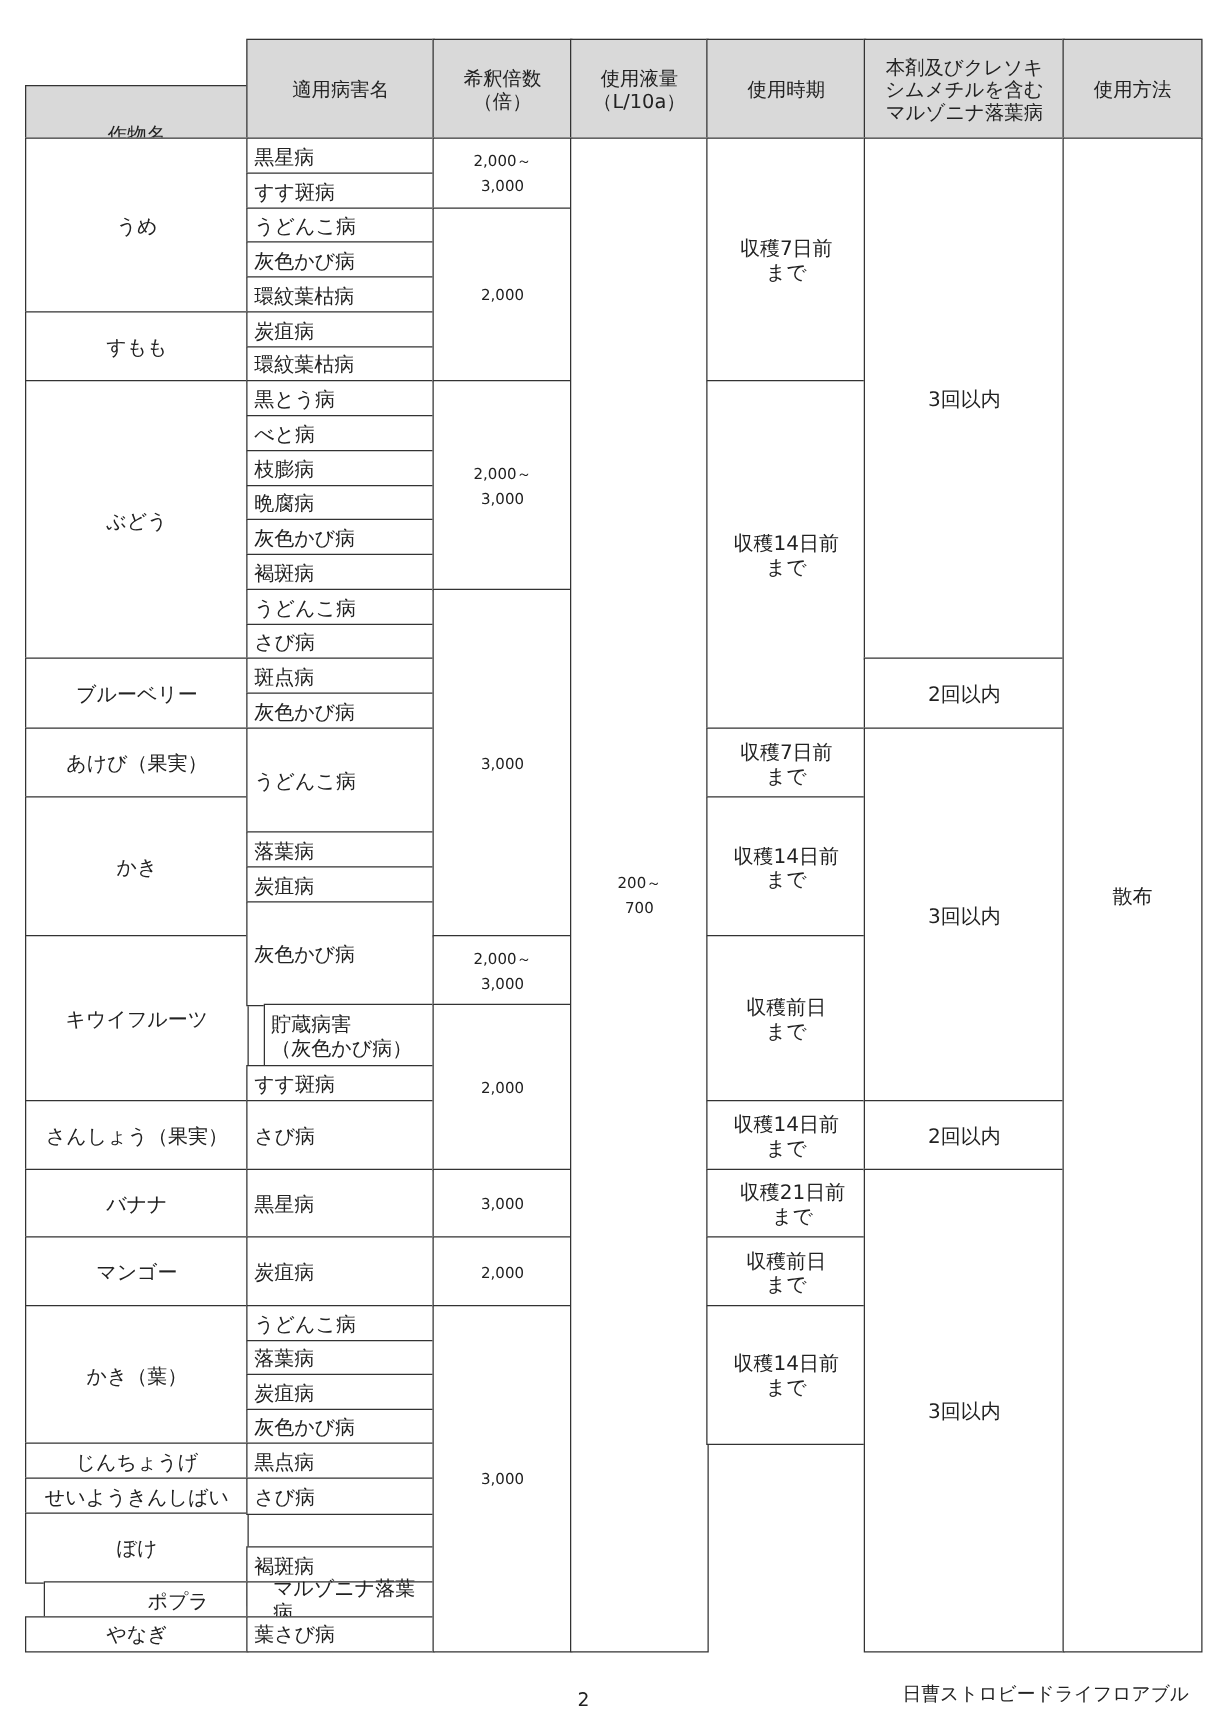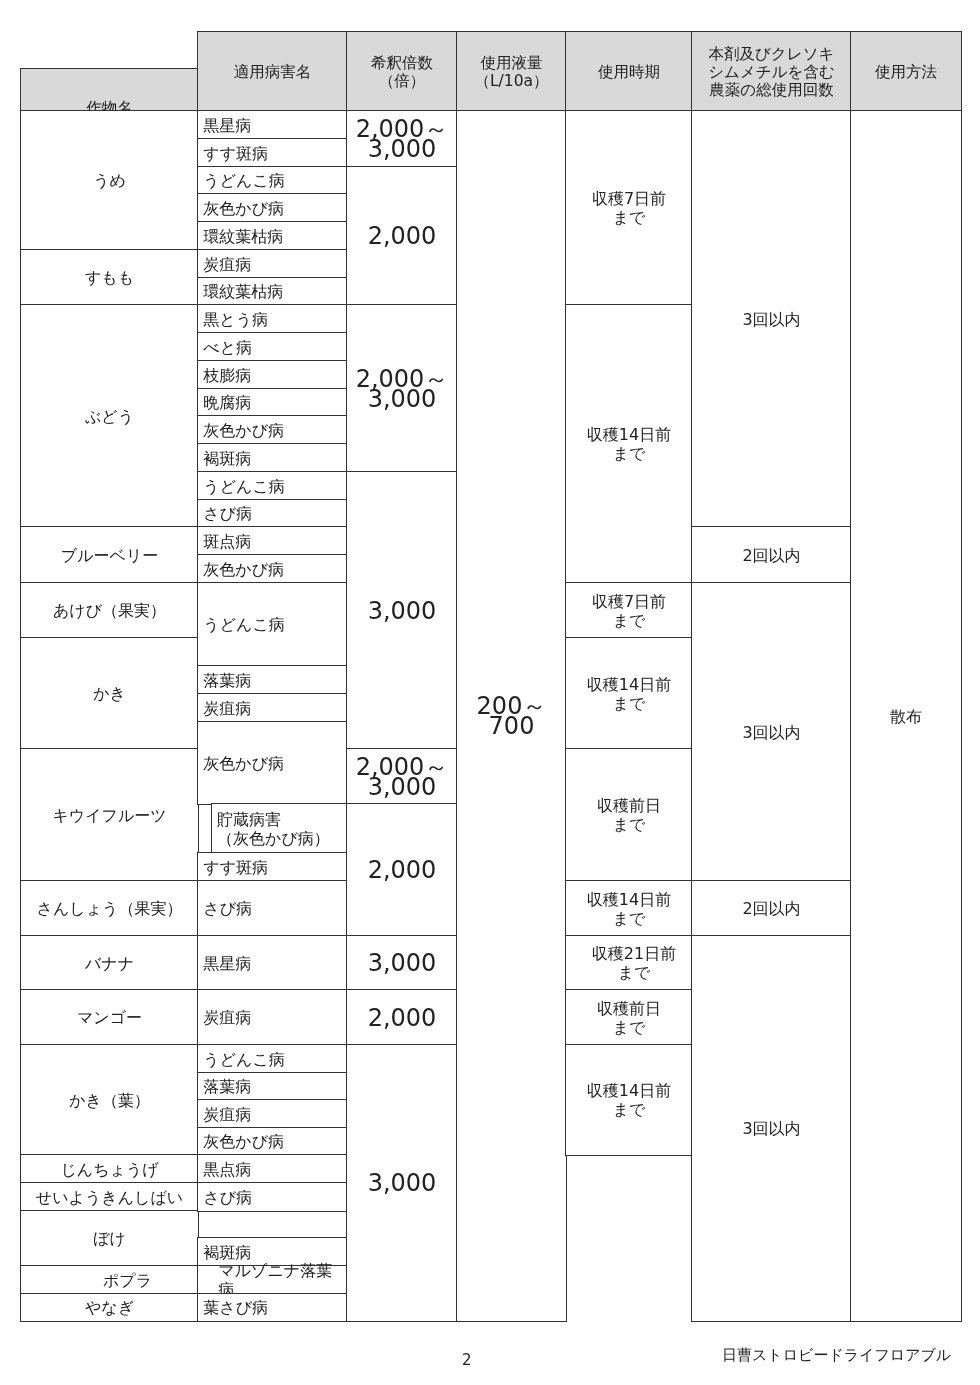--- a/index.html
+++ b/index.html
@@ -5,54 +5,54 @@
   html, body { margin:0; padding:0; background:#ffffff; }
   body { width:980px; height:1385px; position:relative; overflow:hidden;
          font-family:"DejaVu Sans","Liberation Sans",sans-serif; color:#222; }
   #table { position:absolute; left:0; top:0; width:980px; height:1340px; }
   .cell { position:absolute; box-sizing:border-box; border:1.4px solid #333;
           margin-left:-0.7px; margin-top:-0.7px;
           display:flex; align-items:center; justify-content:center; text-align:center;
           font-size:16px; line-height:19px; white-space:pre-line; background:#fff; }
   .cell.hdr { background:#d9d9d9; font-size:15.5px; line-height:18px; }
   .cell.left { justify-content:flex-start; text-align:left; padding-left:5px; }
-  .cell.num { font-size:24px; line-height:20px; }
+  .cell.num { font-size:12px; line-height:20px; }
   #page-number { position:absolute; left:462px; top:1351px; font-size:15px; }
   #product-name { position:absolute; left:722px; top:1346px; font-size:15px; }
 </style>
 </head>
 <body>
 
 <div id="table">
     <div class="cell hdr" style="left: 21px; top: 32px; width: 178.4px; height: 80.4px; margin-top: 36px;">作物名</div>
     <div class="cell hdr" style="left: 198px; top: 32px; width: 150.4px; height: 80.4px;">適用病害名</div>
     <div class="cell hdr" style="left: 347px; top: 32px; width: 111.4px; height: 80.4px;">希釈倍数
 （倍）</div>
     <div class="cell hdr" style="left: 457px; top: 32px; width: 110.4px; height: 80.4px;">使用液量
 （L/10a）</div>
     <div class="cell hdr" style="left: 566px; top: 32px; width: 127.4px; height: 80.4px;">使用時期</div>
     <div class="cell hdr" style="left: 692px; top: 32px; width: 160.4px; height: 80.4px;">本剤及びクレソキ
 シムメチルを含む
-農薬の総使用回数</div>
+マルゾニナ落葉病</div>
     <div class="cell hdr" style="left: 851px; top: 32px; width: 111.4px; height: 80.4px;">使用方法</div>
     <div class="cell" style="left: 21px; top: 111px; width: 178.4px; height: 140.4px;">うめ</div>
     <div class="cell" style="left: 21px; top: 250px; width: 178.4px; height: 56.4px;">すもも</div>
     <div class="cell" style="left: 21px; top: 305px; width: 178.4px; height: 223.4px;">ぶどう</div>
     <div class="cell" style="left: 21px; top: 527px; width: 178.4px; height: 57.4px;">ブルーベリー</div>
     <div class="cell" style="left: 21px; top: 583px; width: 178.4px; height: 56.4px;">あけび（果実）</div>
     <div class="cell" style="left: 21px; top: 638px; width: 178.4px; height: 112.4px;">かき</div>
     <div class="cell" style="left: 21px; top: 749px; width: 178.4px; height: 133.4px;">キウイフルーツ</div>
     <div class="cell" style="left: 21px; top: 881px; width: 178.4px; height: 56.4px;">さんしょう（果実）</div>
     <div class="cell" style="left: 21px; top: 936px; width: 178.4px; height: 55.4px;">バナナ</div>
     <div class="cell" style="left: 21px; top: 990px; width: 178.4px; height: 56.4px;">マンゴー</div>
     <div class="cell" style="left: 21px; top: 1045px; width: 178.4px; height: 111.4px;">かき（葉）</div>
     <div class="cell" style="left: 21px; top: 1155px; width: 178.4px; height: 29.4px;">じんちょうげ</div>
     <div class="cell" style="left: 21px; top: 1183px; width: 178.4px; height: 29.4px;">せいようきんしばい</div>
     <div class="cell" style="left: 21px; top: 1211px; width: 178.4px; height: 56.4px;">ぼけ</div>
-    <div class="cell" style="left: 21px; top: 1266px; width: 178.4px; height: 29.4px; padding-left: 36px;">ポプラ</div>
+    <div class="cell" style="left: 36px; top: 1266px; width: 178.4px; height: 29.4px; padding-left: 36px;">ポプラ</div>
     <div class="cell" style="left: 21px; top: 1294px; width: 178.4px; height: 28.4px;">やなぎ</div>
     <div class="cell left" style="left: 198px; top: 111px; width: 150.4px; height: 29.4px;">黒星病</div>
     <div class="cell left" style="left: 198px; top: 139px; width: 150.4px; height: 29.4px;">すす斑病</div>
     <div class="cell left" style="left: 198px; top: 167px; width: 150.4px; height: 28.4px;">うどんこ病</div>
     <div class="cell left" style="left: 198px; top: 194px; width: 150.4px; height: 29.4px;">灰色かび病</div>
     <div class="cell left" style="left: 198px; top: 222px; width: 150.4px; height: 29.4px;">環紋葉枯病</div>
     <div class="cell left" style="left: 198px; top: 250px; width: 150.4px; height: 29.4px;">炭疽病</div>
     <div class="cell left" style="left: 198px; top: 278px; width: 150.4px; height: 28.4px;">環紋葉枯病</div>
     <div class="cell left" style="left: 198px; top: 305px; width: 150.4px; height: 29.4px;">黒とう病</div>
     <div class="cell left" style="left: 198px; top: 333px; width: 150.4px; height: 29.4px;">べと病</div>

